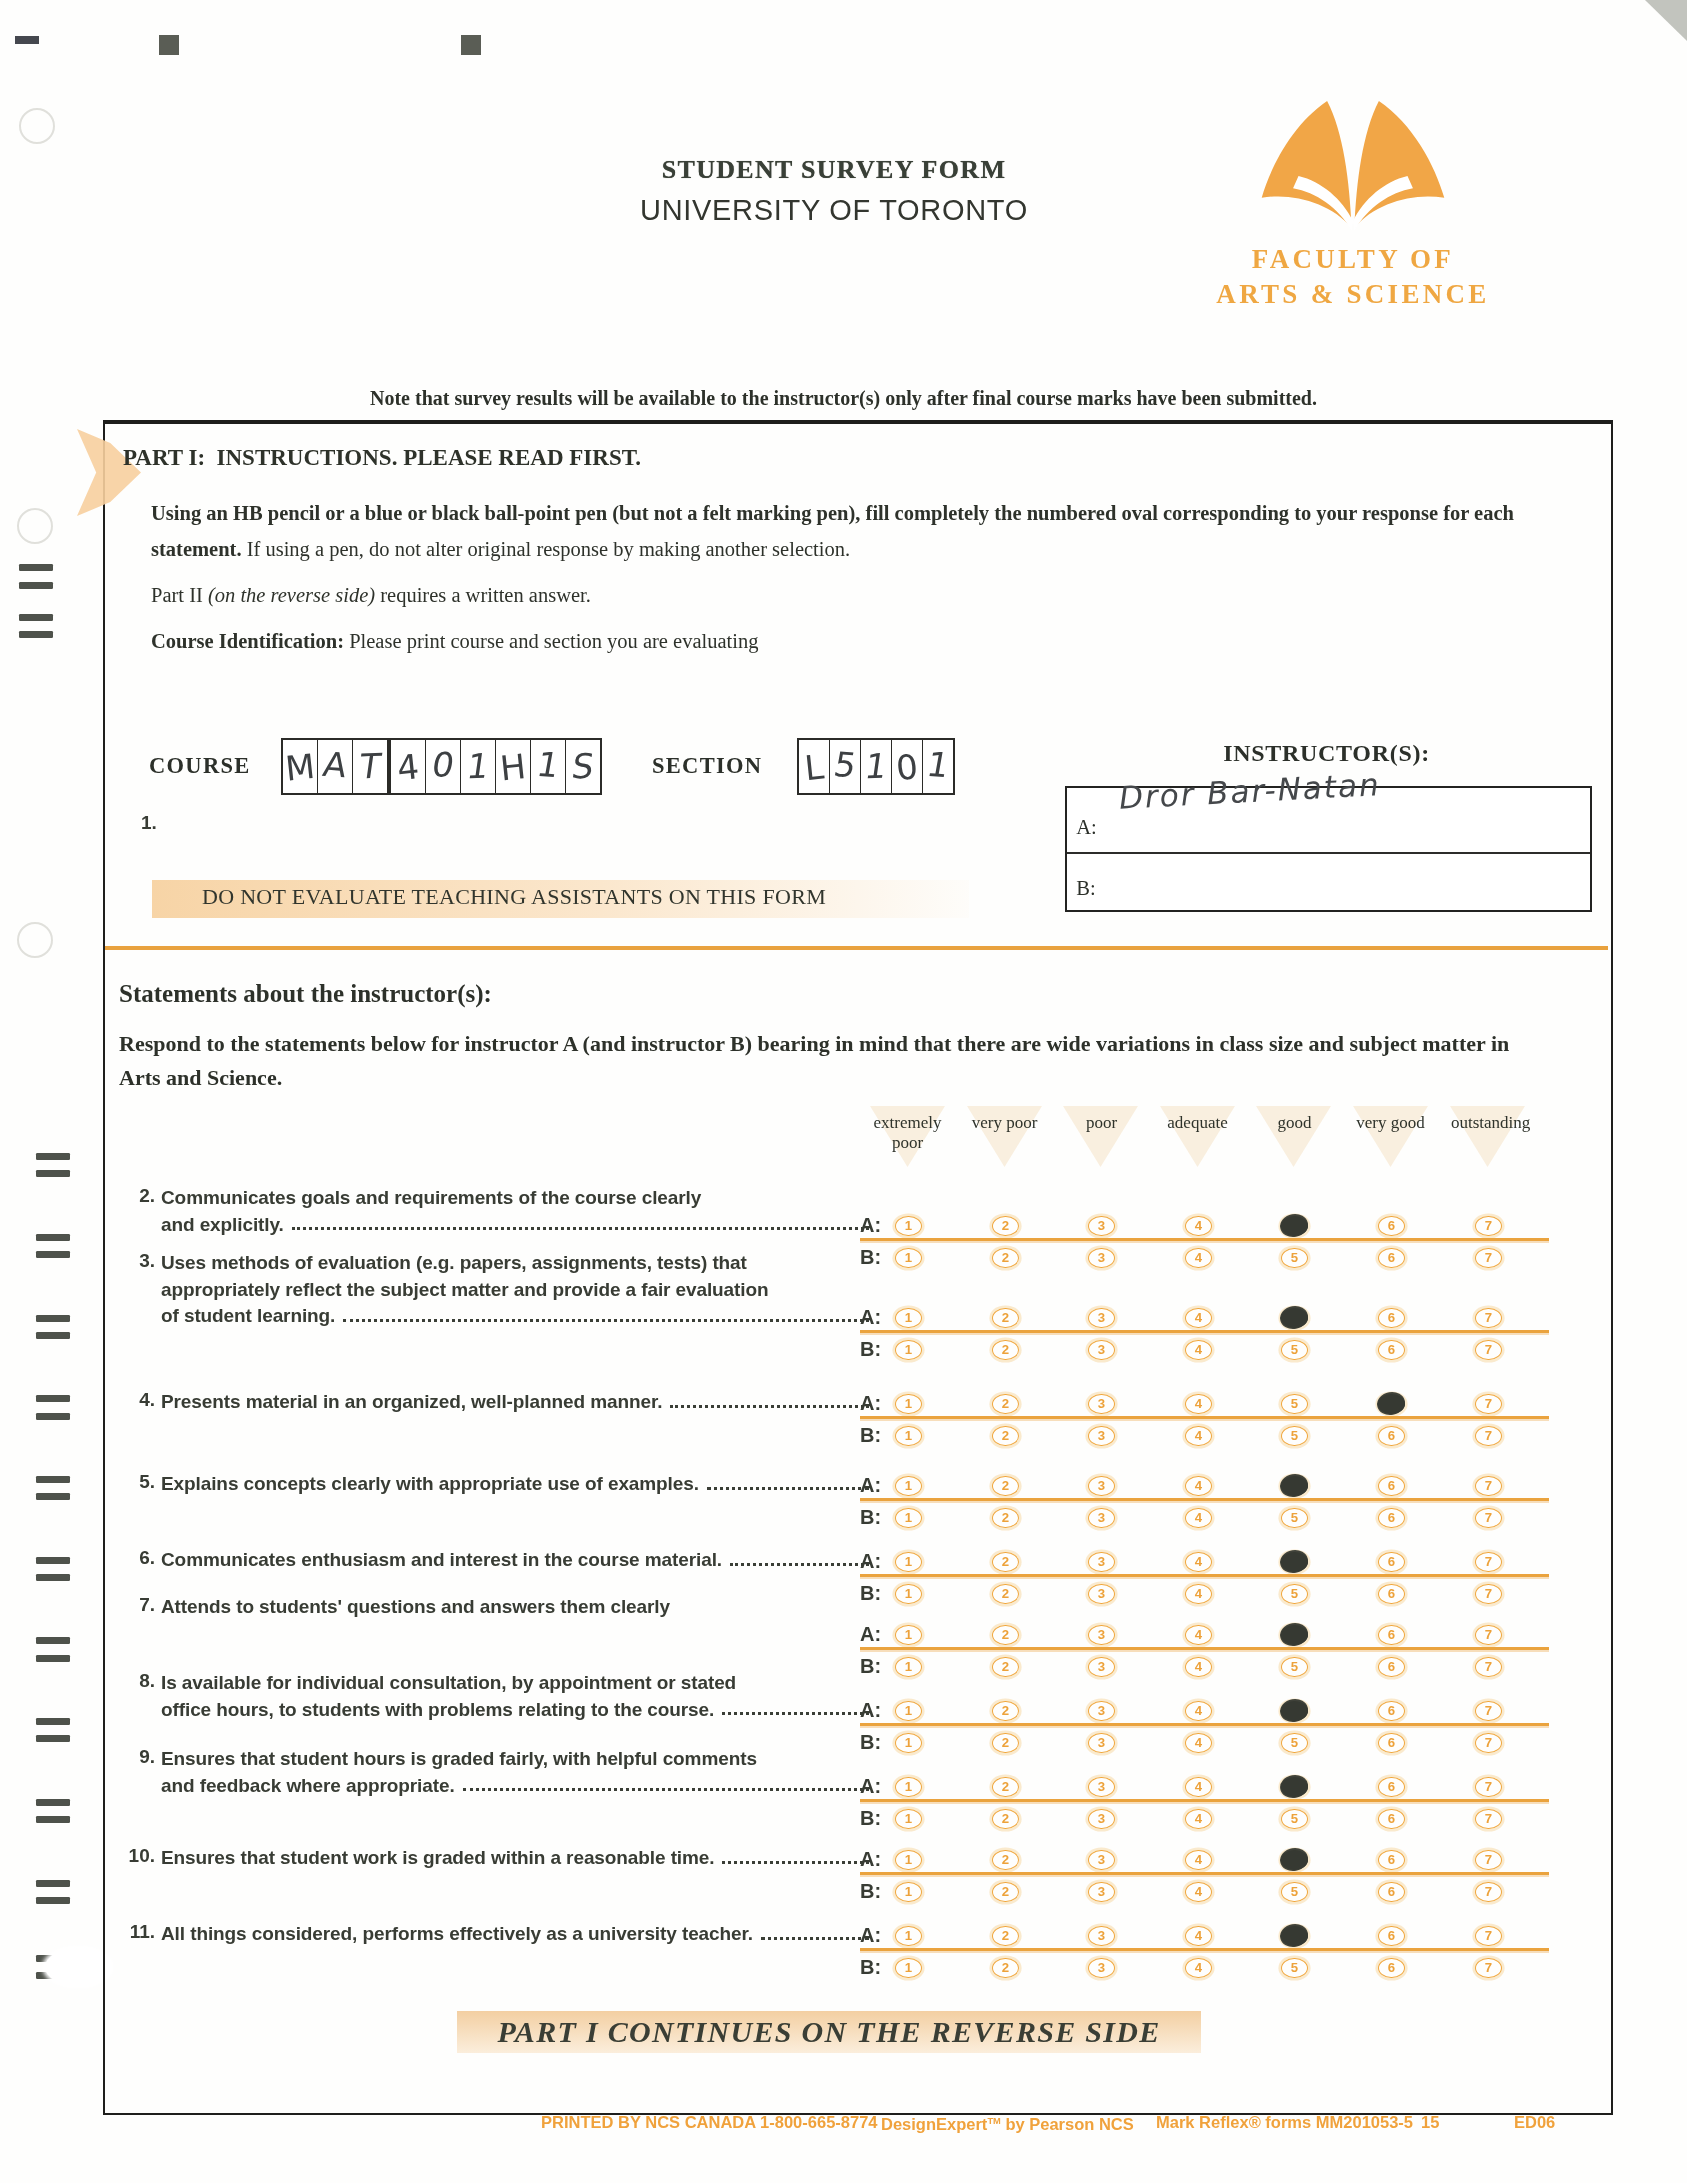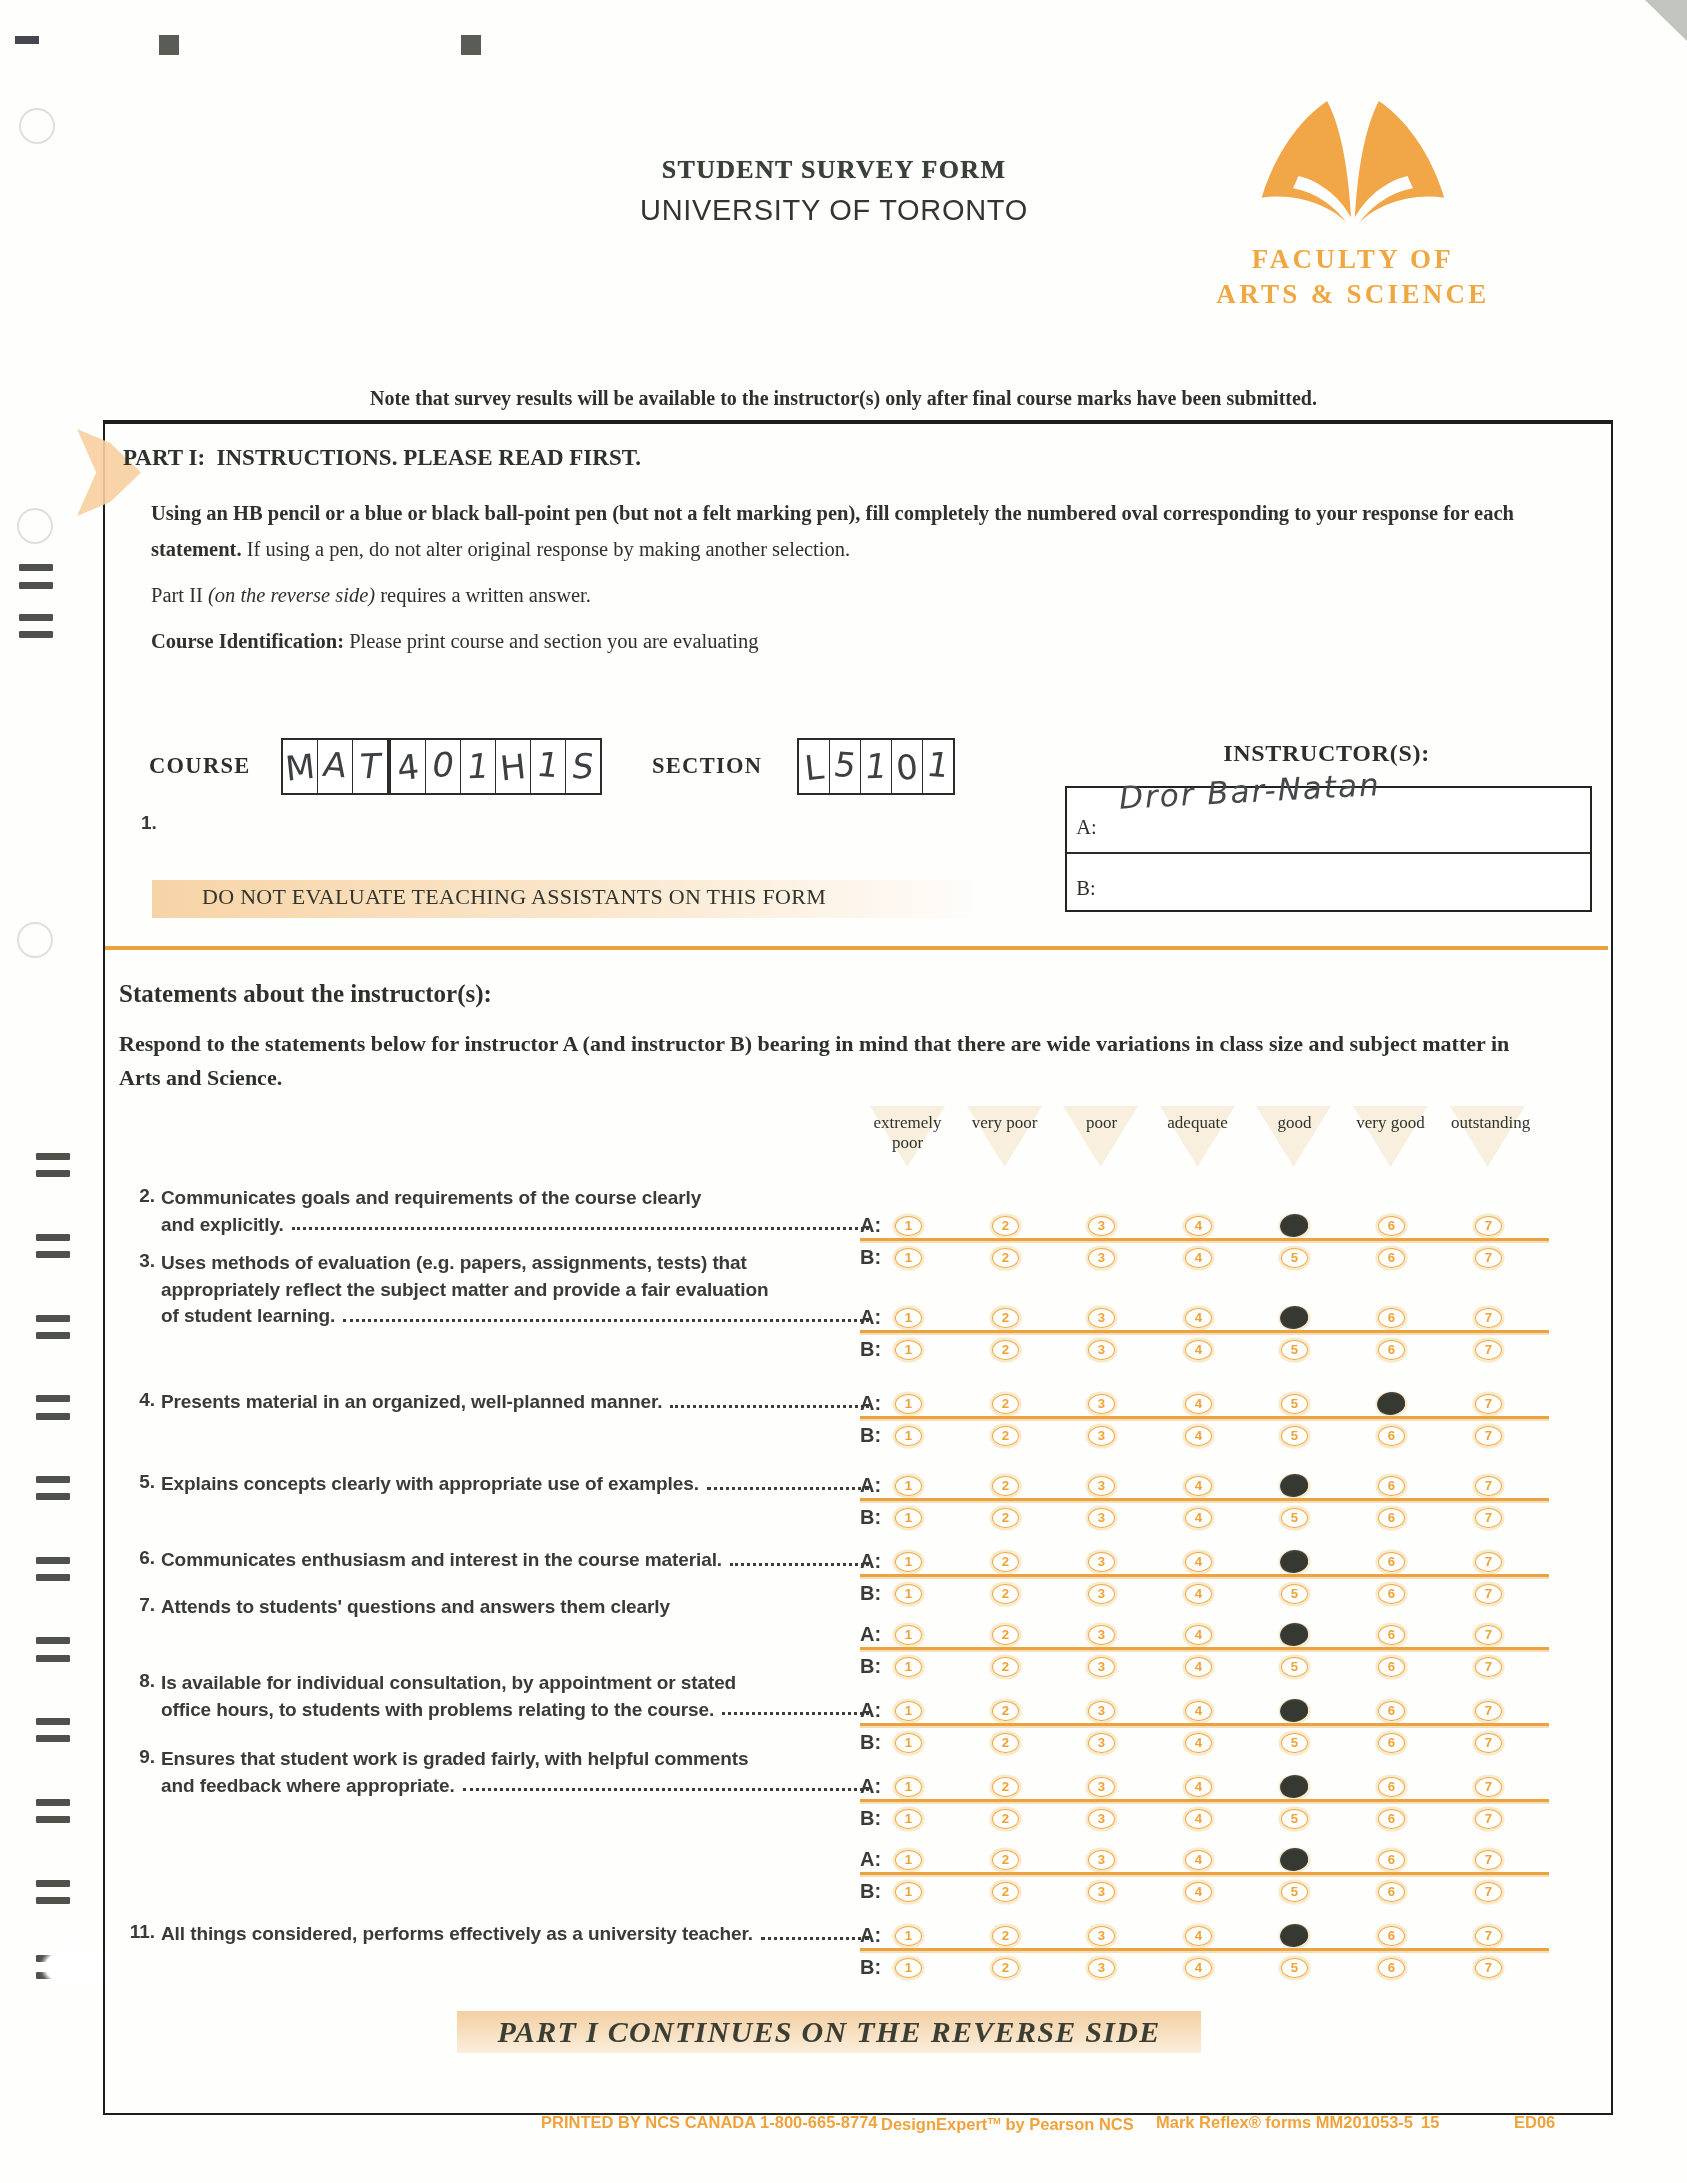--- a/index.html
+++ b/index.html
@@ -692,21 +692,21 @@
             <span class="oval" style="left: 615px;">
               <span class="num">7</span>
             </span>
           </div>
         </div>
       </div>
       <div class="question" style="top: 1746px; left: 129px;">
         <div class="q-textcol">
           <span class="q-num">9.</span>
           <div class="q-line">
-            <span>Ensures that student work is graded fairly, with helpful comments</span>
+            <span>Ensures that student hours is graded fairly, with helpful comments</span>
           </div>
           <div class="q-line">
             <span>and feedback where appropriate.</span>
             <span class="leader"></span>
           </div>
         </div>
         <div class="oval-block" style="top: 30px;">
           <div class="oval-row row-a">
             <span class="row-label">A:</span>
             <span class="oval" style="left: 35px;">
@@ -752,20 +752,27 @@
             <span class="oval" style="left: 518px;">
               <span class="num">6</span>
             </span>
             <span class="oval" style="left: 615px;">
               <span class="num">7</span>
             </span>
           </div>
         </div>
       </div>
       <div class="question" style="top: 1845px; left: 129px;">
+        <div class="q-textcol">
+          <span class="q-num">10.</span>
+          <div class="q-line">
+            <span>Ensures that student work is graded within a reasonable time.</span>
+            <span class="leader"></span>
+          </div>
+        </div>
         <div class="oval-block" style="top: 4px;">
           <div class="oval-row row-a">
             <span class="row-label">A:</span>
             <span class="oval" style="left: 35px;">
               <span class="num">1</span>
             </span>
             <span class="oval" style="left: 132px;">
               <span class="num">2</span>
             </span>
             <span class="oval" style="left: 228px;">

